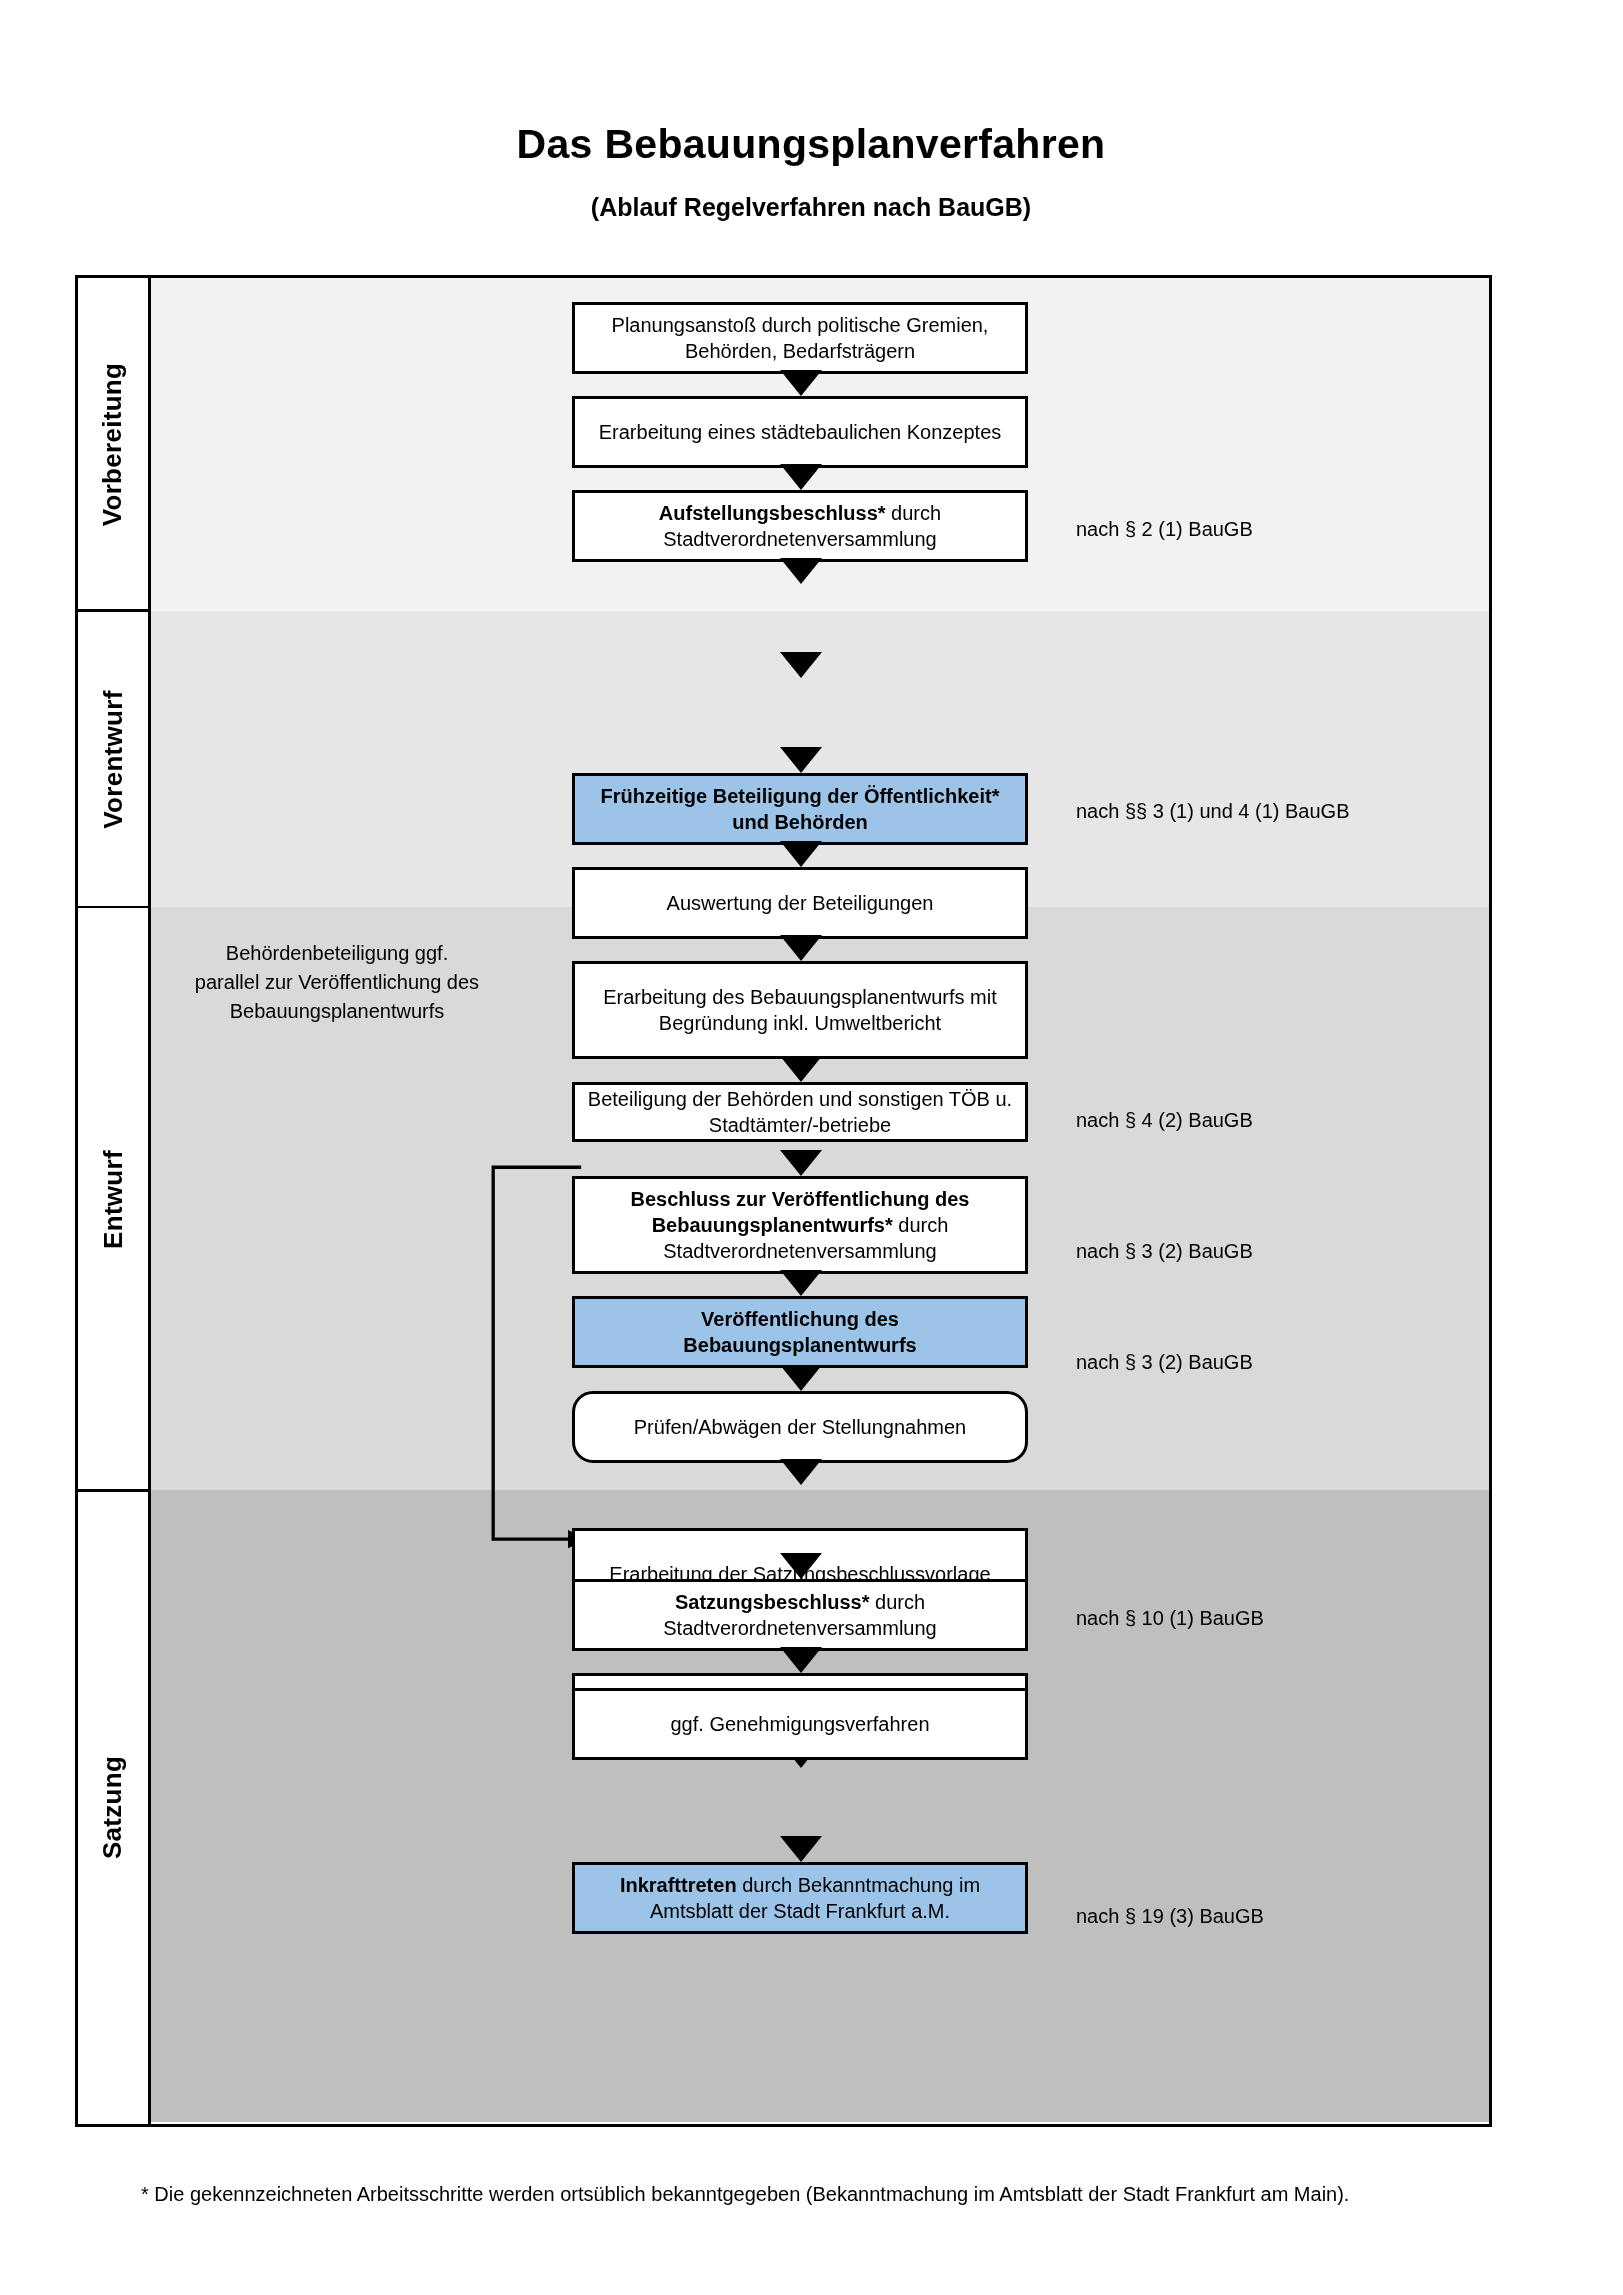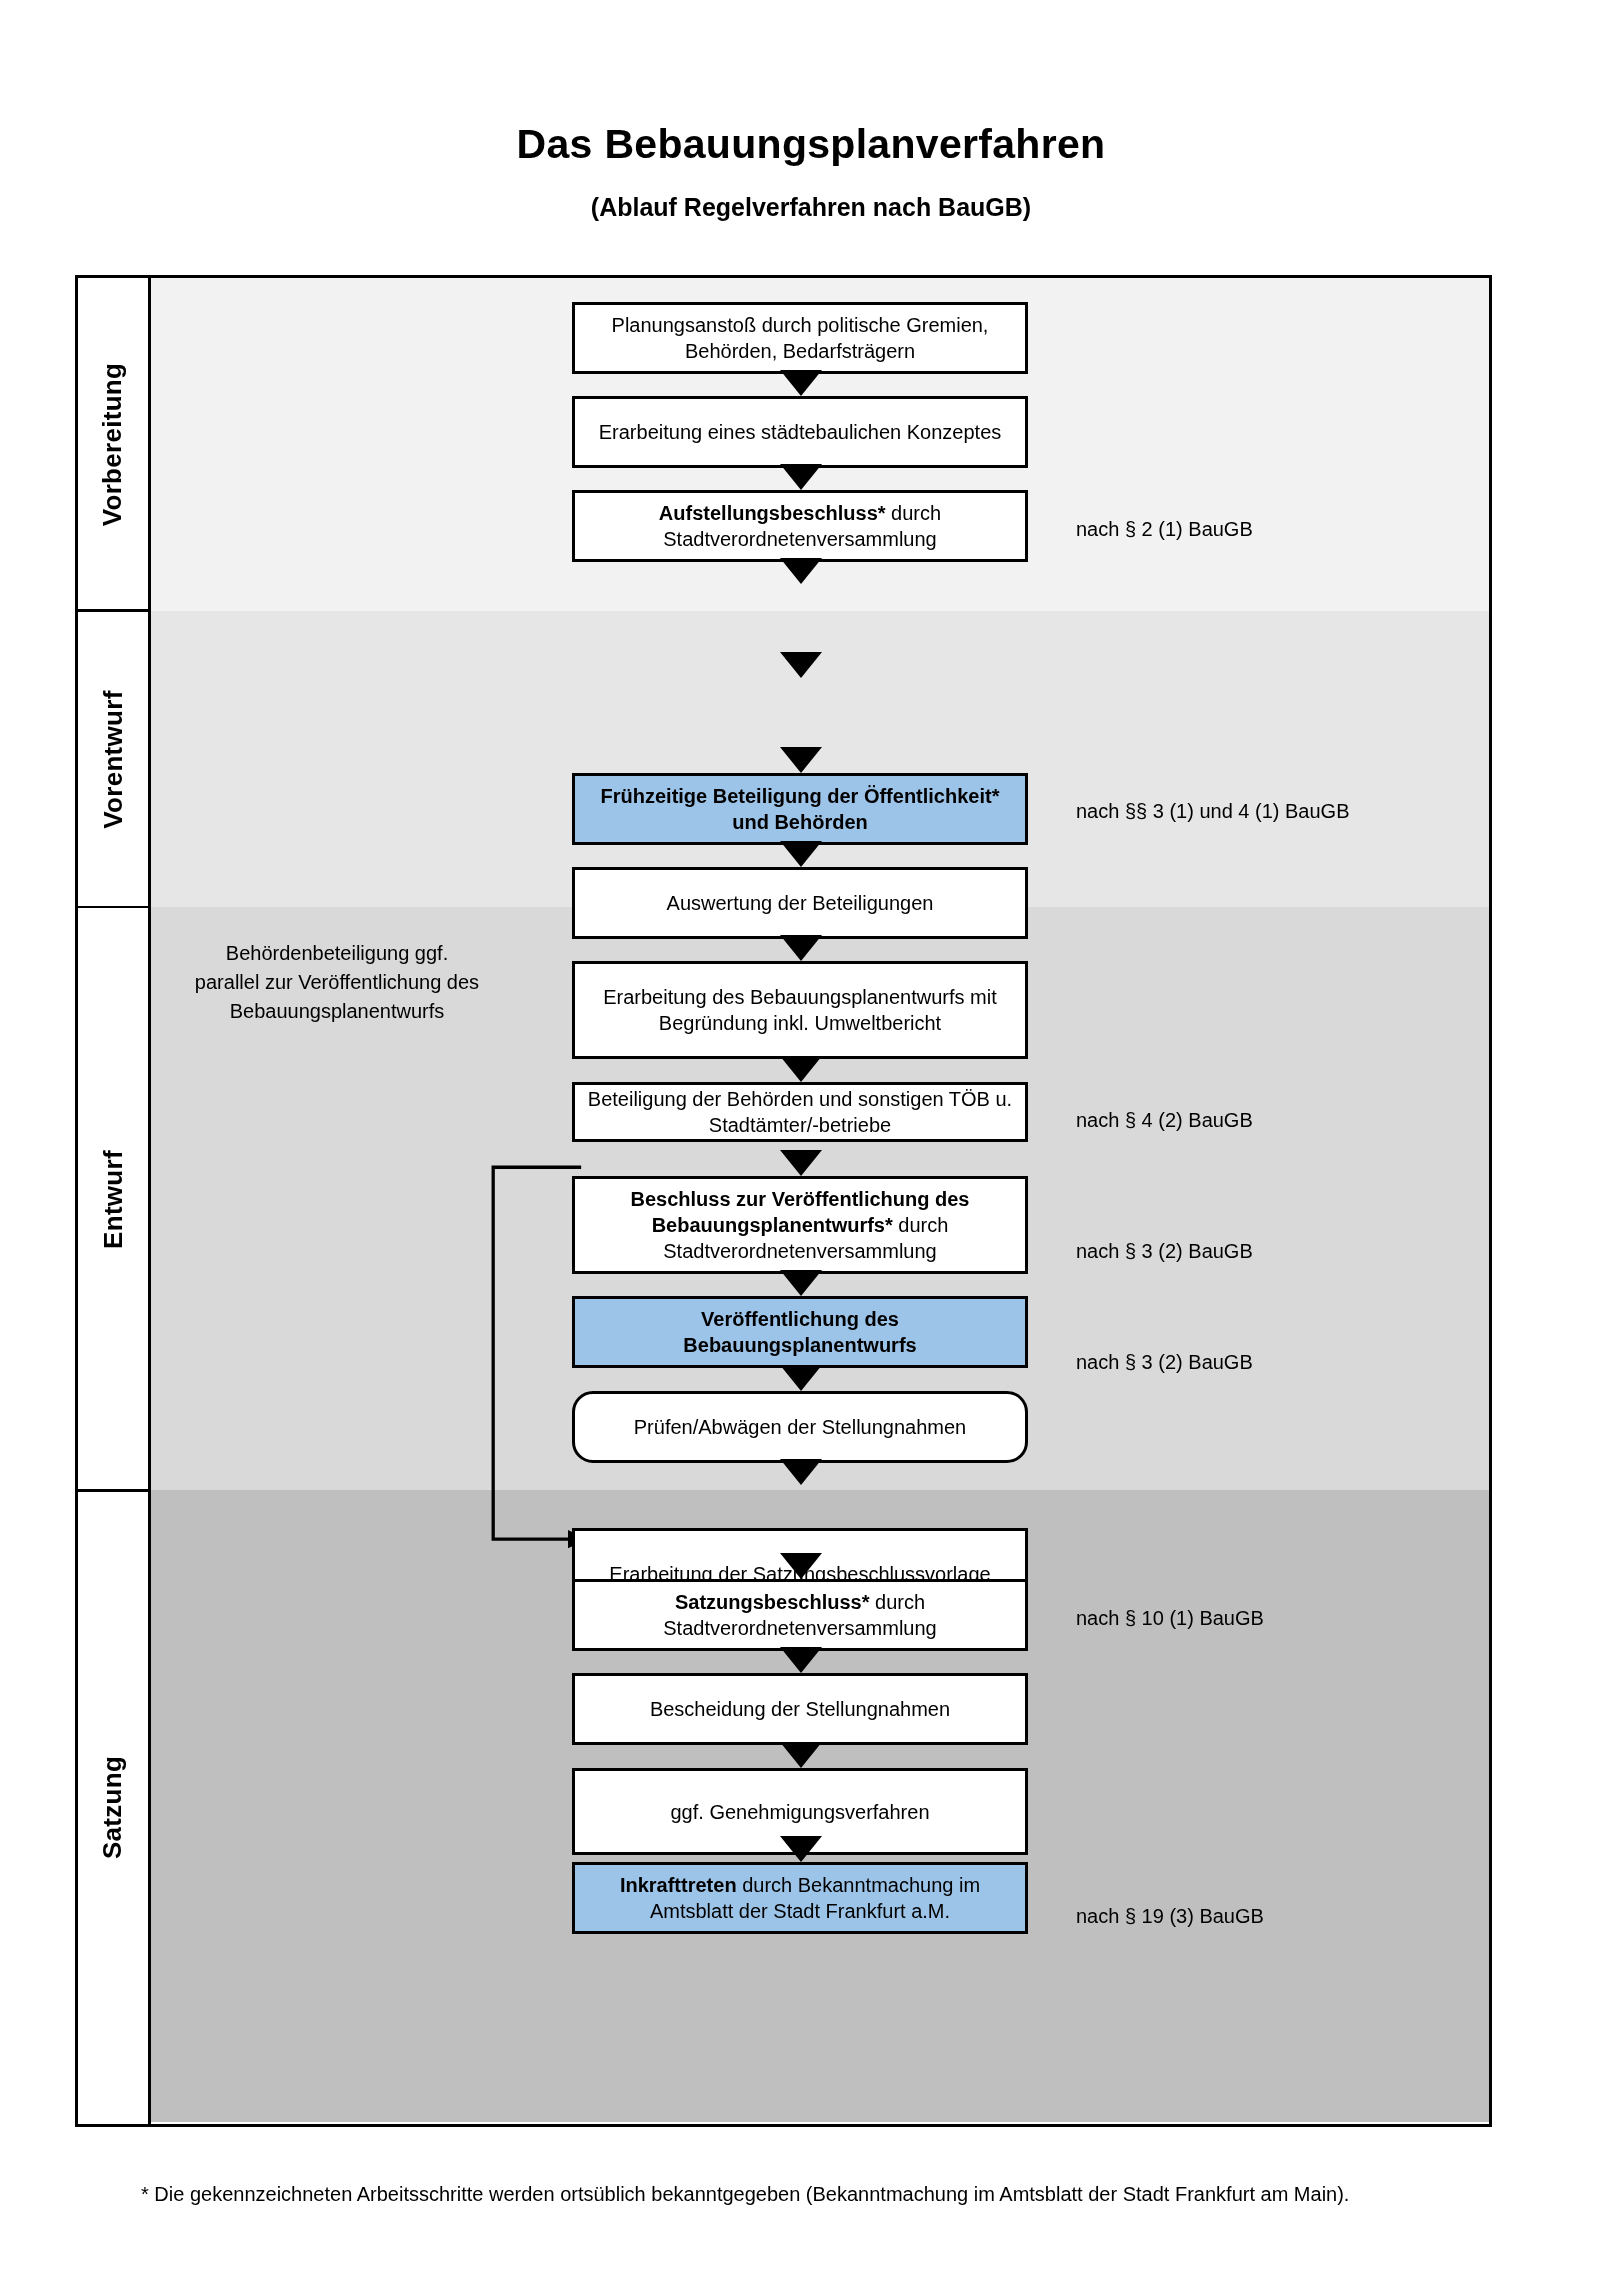--- a/index.html
+++ b/index.html
@@ -207,21 +207,21 @@
   <div class="pbox" style="top:1301px;height:72px;">
     <span><b>Satzungsbeschluss*</b><span> durch Stadtverordnetenversammlung</span></span>
   </div>
   <div class="arrow-down" style="top:1369px;left:702px;"></div>
 
   <div class="pbox" style="top:1395px;height:72px;">
     <span><span></span><span>Bescheidung der Stellungnahmen</span></span>
   </div>
   <div class="arrow-down" style="top:1464px;left:702px;"></div>
 
-  <div class="pbox" style="top:1490px;height:87px;">
+  <div class="pbox" style="top:1410px;height:72px;">
     <span><span></span><span>ggf. Genehmigungsverfahren</span></span>
   </div>
   <div class="arrow-down" style="top:1558px;left:702px;"></div>
 
   <div class="pbox blue" style="top:1584px;height:72px;">
     <span><b>Inkrafttreten</b><span> durch Bekanntmachung im Amtsblatt der Stadt Frankfurt a.M.</span></span>
   </div>
 
   <div class="ref" style="top:238px;">nach § 2 (1) BauGB</div>
   <div class="ref" style="top:520px;">nach §§ 3 (1) und 4 (1) BauGB</div>

